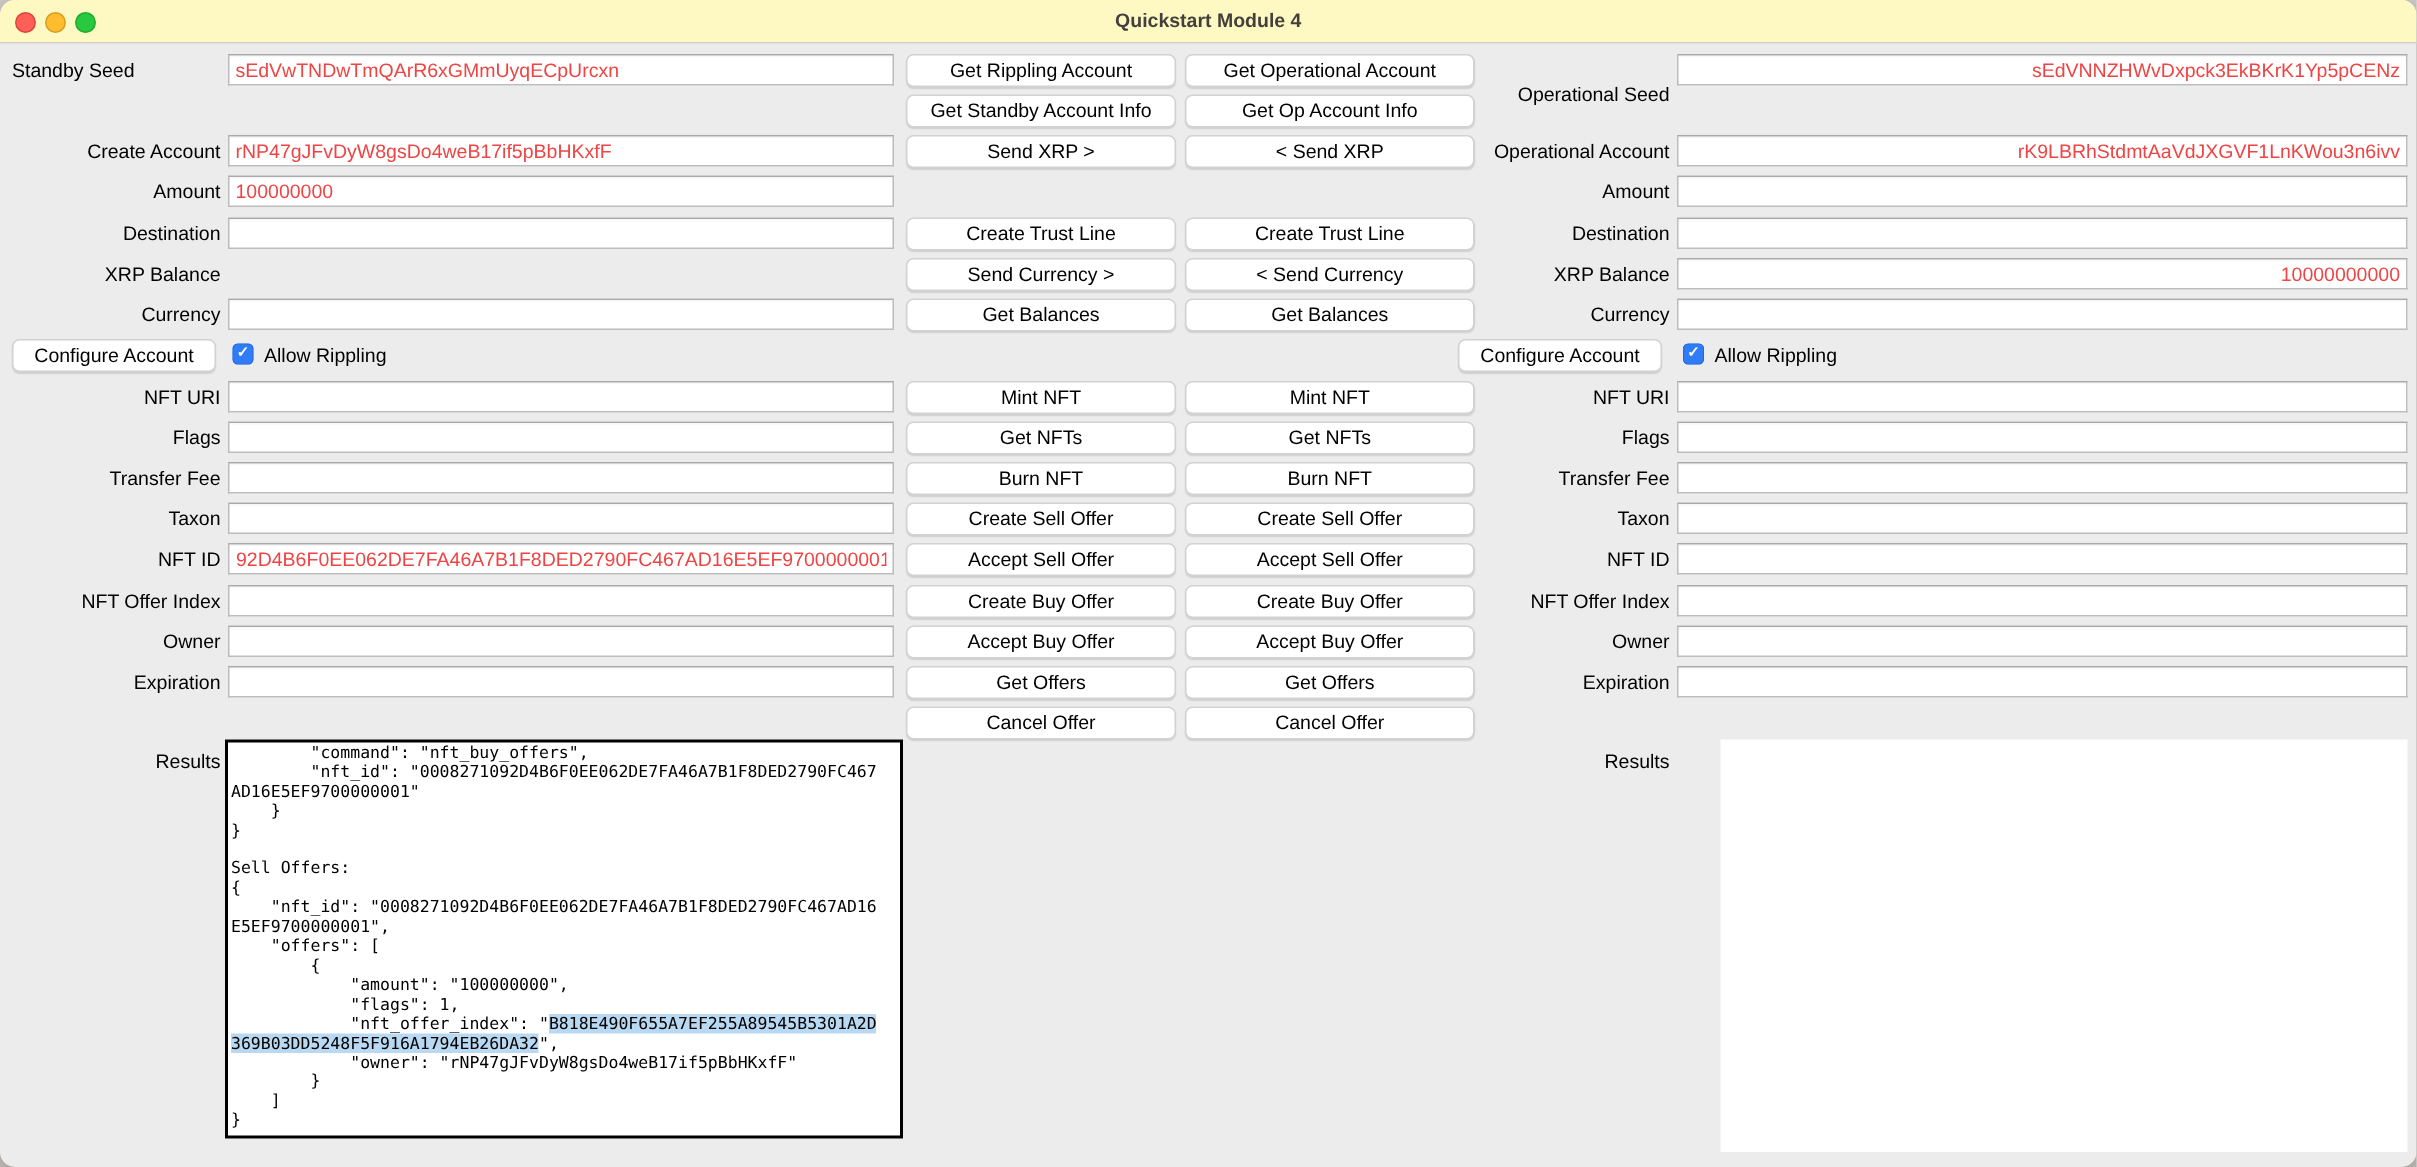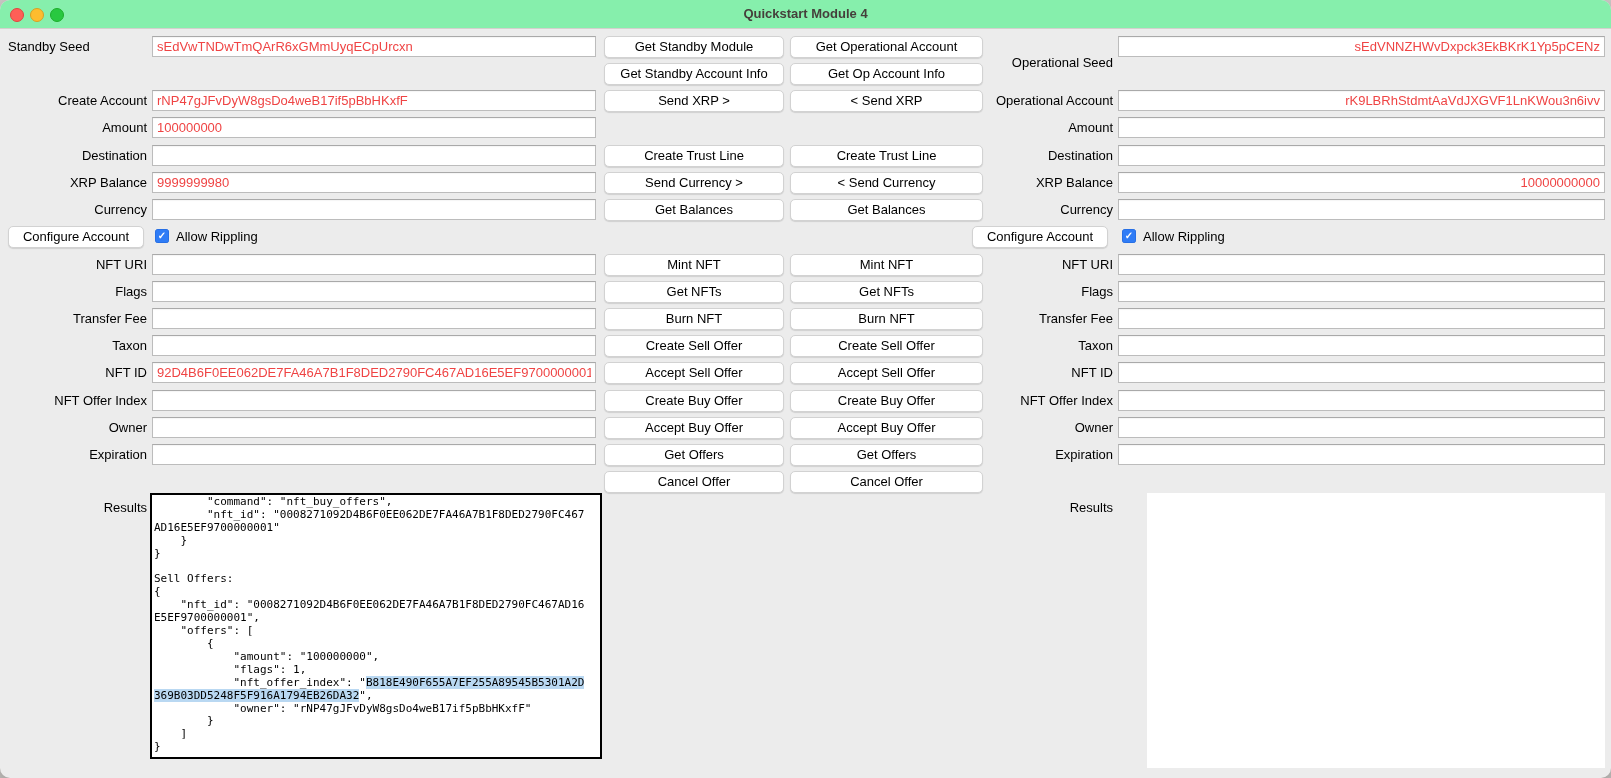--- a/index.html
+++ b/index.html
@@ -1,18 +1,18 @@
 <!DOCTYPE html>
 <html><head>
 <meta charset="utf-8">
 <style>
   html,body{margin:0;padding:0;background:#cfccc9;font-family:"Liberation Sans",sans-serif;}
   .window{position:relative;width:1611px;height:778px;background:#ececec;border-radius:10px;
           overflow:hidden;box-shadow:0 10px 30px rgba(0,0,0,.35);}
-  .titlebar{position:absolute;left:0;top:0;width:100%;height:28px;background:#86efac;
+  .titlebar{position:absolute;left:0;top:0;width:100%;height:28px;background:#fef9c3;
             border-bottom:1px solid #d4d0cd;}
   .title{position:absolute;left:0;right:0;top:0;height:28px;line-height:28px;text-align:center;
          font-size:13px;font-weight:bold;color:#453f3b;}
   .tl{position:absolute;top:8px;width:12px;height:12px;border-radius:50%;}
   .tl.red{left:10px;background:#ff5f57;border:0.5px solid #e0443e;}
   .tl.yellow{left:30px;background:#febc2e;border:0.5px solid #d89e24;}
   .tl.green{left:50px;background:#28c840;border:0.5px solid #1dad2b;}
 
   .lbl{position:absolute;height:21px;line-height:21px;font-size:13px;color:#000;white-space:nowrap;}
   .l-lbl{left:0;width:147px;text-align:right;}
@@ -61,21 +61,20 @@
   <div class="lbl l-lbl" style="top:90px">Create Account</div>
   <input class="entry l-entry" style="top: 90px;" value="rNP47gJFvDyW8gsDo4weB17if5pBbHKxfF">
 
   <div class="lbl l-lbl" style="top:117px">Amount</div>
   <input class="entry l-entry" style="top: 117px;" value="100000000">
 
   <div class="lbl l-lbl" style="top:145px">Destination</div>
   <input class="entry l-entry" style="top: 145px;" value="">
 
   <div class="lbl l-lbl" style="top:172px">XRP Balance</div>
-  <input class="entry l-entry" style="top: 172px;" value="9999999980">
 
   <div class="lbl l-lbl" style="top:199px">Currency</div>
   <input class="entry l-entry" style="top: 199px;" value="">
 
   <button class="btn" style="left:8px;width:136px;top:226px">Configure Account</button>
   <span class="checkbox" style="left:155px;top:229px">
       <span class="check">✓</span>
     </span>
   <span class="cb-label" style="left:176px;top:227px">Allow Rippling</span>
 
@@ -120,21 +119,21 @@
             "amount": "100000000",
             "flags": 1,
             "nft_offer_index": "<span class="sel">B818E490F655A7EF255A89545B5301A2D</span>
 <span class="sel">369B03DD5248F5F916A1794EB26DA32</span>",
             "owner": "rNP47gJFvDyW8gsDo4weB17if5pBbHKxfF"
         }
     ]
 }</pre>
   </div>
 
-  <button class="btn c1" style="top:36px">Get Standby Module</button>
+  <button class="btn c1" style="top:36px">Get Rippling Account</button>
   <button class="btn c1" style="top:63px">Get Standby Account Info</button>
   <button class="btn c1" style="top:90px">Send XRP &gt;</button>
   <button class="btn c1" style="top:145px">Create Trust Line</button>
   <button class="btn c1" style="top:172px">Send Currency &gt;</button>
   <button class="btn c1" style="top:199px">Get Balances</button>
   <button class="btn c1" style="top:254px">Mint NFT</button>
   <button class="btn c1" style="top:281px">Get NFTs</button>
   <button class="btn c1" style="top:308px">Burn NFT</button>
   <button class="btn c1" style="top:335px">Create Sell Offer</button>
   <button class="btn c1" style="top:362px">Accept Sell Offer</button>

